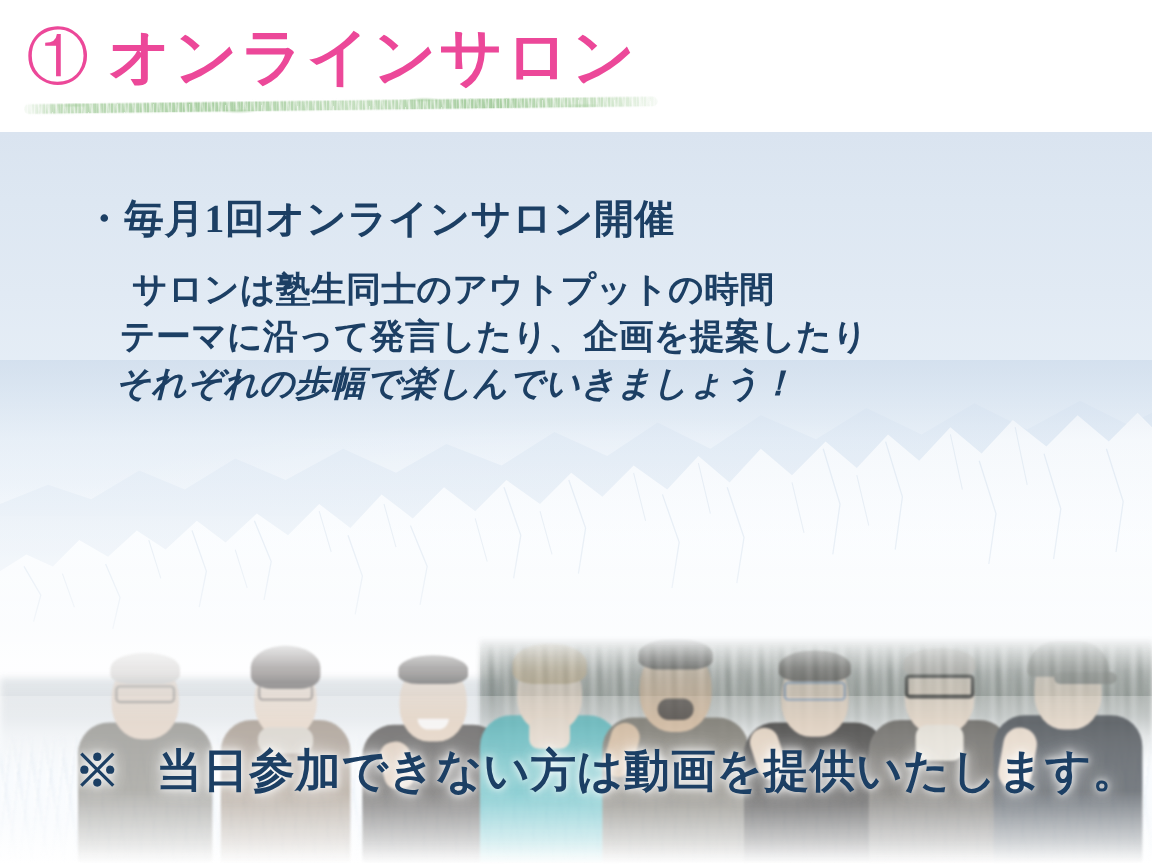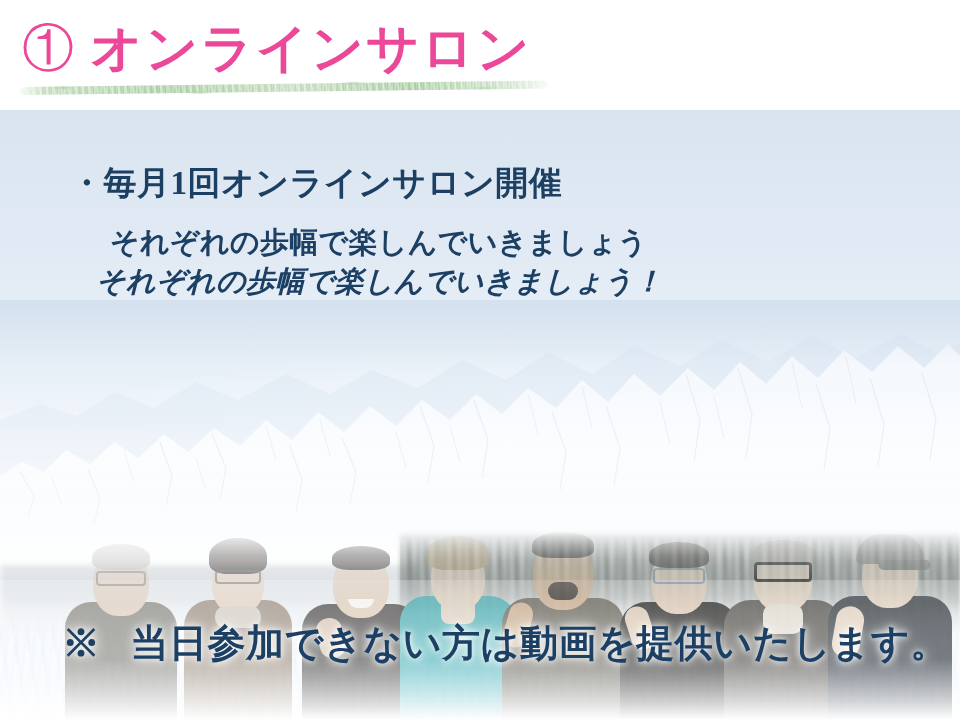--- a/index.html
+++ b/index.html
@@ -472,21 +472,22 @@
       </div>
 
     </div>
   </div>
 
   <div class="content">
 
     <div class="navy bullet-main">・毎月1回オンラインサロン開催</div>
 
     <div class="navy para">
-      <div class="l1">それぞれの歩幅で楽しんでいきましょう</div>
+      <div class="l1">サロンは塾生同士のアウトプットの時間</div>
+      <div class="l2">テーマに沿って発言したり、企画を提案したり</div>
       <div class="l3">それぞれの歩幅で楽しんでいきましょう！</div>
     </div>
 
 
 
     <div class="navy note">
       <span>※</span>
       <span class="sp-sm"></span>
       <span>当日参加できない方は動画を提供いたします。</span>
     </div>

